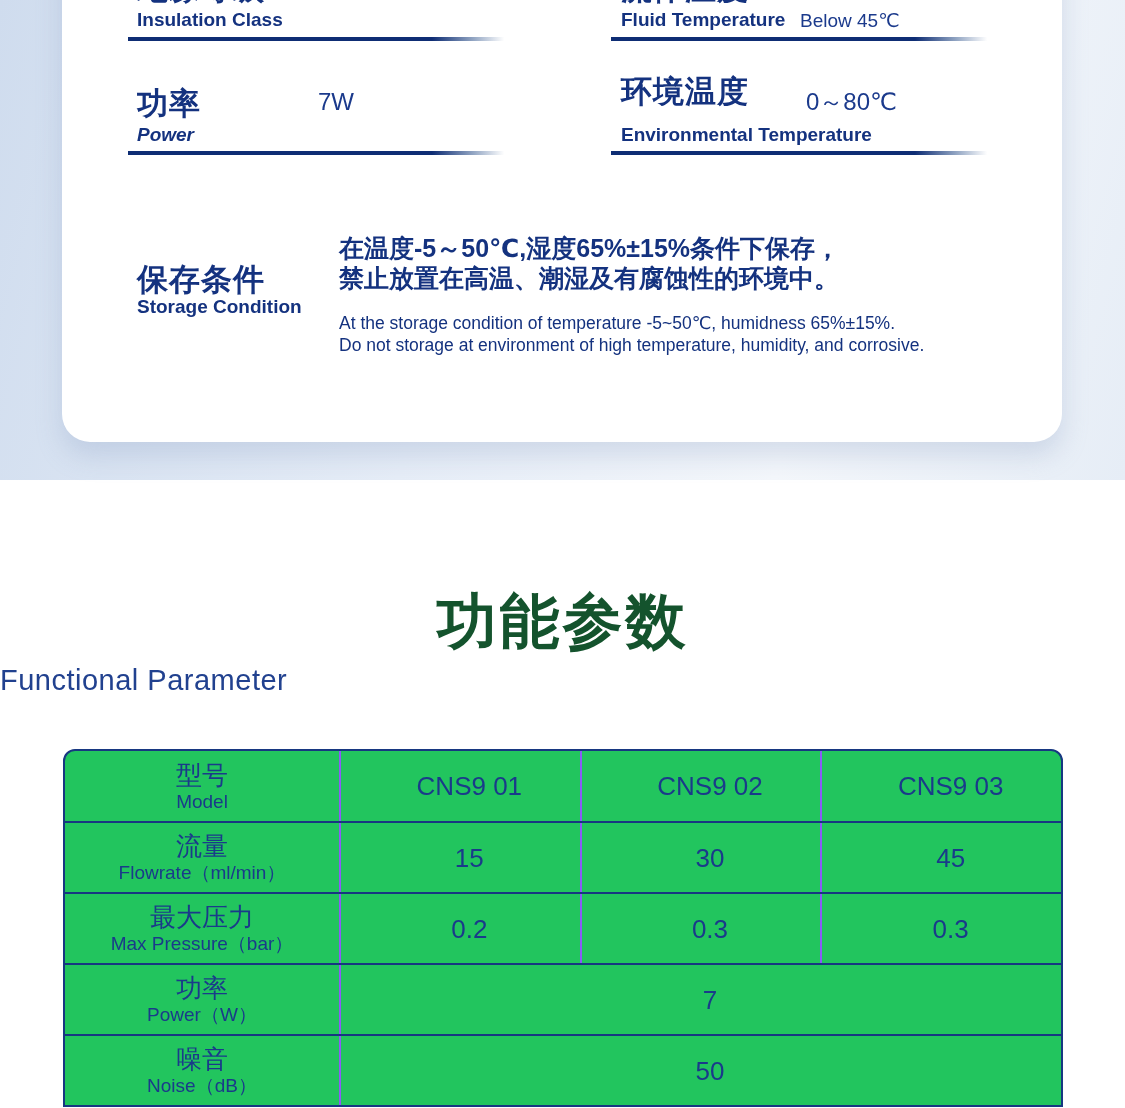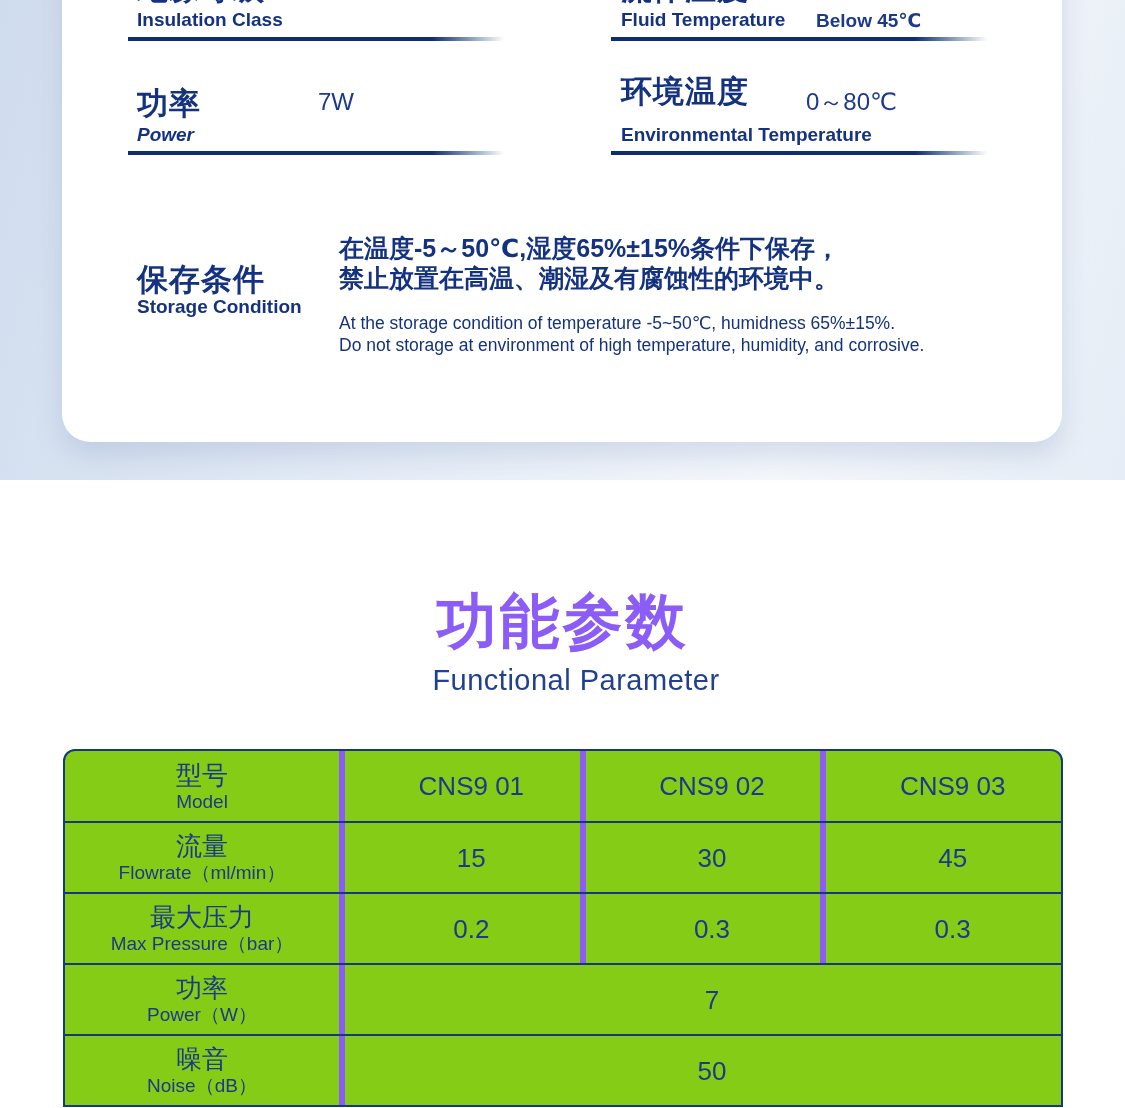--- a/index.html
+++ b/index.html
@@ -15,51 +15,51 @@
     background:linear-gradient(105deg,#cfdcee 0%,#e6edf7 42%,#f4f7fb 72%,#e6edf6 100%);
   }
   .card{
     left:62px;top:-130px;width:1000px;height:572px;
     background:#ffffff;border-radius:28px;
     box-shadow:0 14px 26px rgba(140,160,195,0.30);
   }
   .zh-label{font-size:31px;font-weight:700;color:#14327f;line-height:1;letter-spacing:1px;white-space:nowrap;}
   .en-label{font-size:19px;font-weight:700;color:#14327f;line-height:1;white-space:nowrap;}
   .spec-value{font-size:24px;font-weight:400;color:#1b3a8c;line-height:1;white-space:nowrap;}
-  .spec-value-en{font-size:19px;font-weight:700;color:#1b3a8c;line-height:1;white-space:nowrap;margin-left:16px;}
+  .spec-value-en{font-size:19px;font-weight:400;color:#1b3a8c;line-height:1;white-space:nowrap;}
   .underline{
     height:4px;width:380px;
     background:linear-gradient(to right,#0e2d74 0%,#0e2d74 80%,#94a7c4 91%,rgba(255,255,255,0) 99%);
   }
   .desc-zh{font-size:25px;font-weight:600;color:#14327f;line-height:29.5px;white-space:nowrap;}
   .desc-en{font-size:17.5px;font-weight:400;color:#14327f;line-height:21.5px;white-space:nowrap;}
   
   .sec-title-zh{
     left:0;top:592px;width:1125px;text-align:center;
-    font-size:60px;font-weight:600;color:#8b5cf6;letter-spacing:3px;line-height:1;
+    font-size:60px;font-weight:600;color:#14532d;letter-spacing:3px;line-height:1;
   }
   .sec-title-en{
-    left:0;top:666px;width:1078px;text-align:center;
-    font-size:29px;font-weight:400;color:#21418f;line-height:1;letter-spacing:0.5px;padding-left:37px;
+    left:0;top:666px;width:1078px;text-align:left;
+    font-size:29px;font-weight:400;color:#21418f;line-height:1;letter-spacing:0.5px;
   }
   
   .tbl{
     left:63px;top:749px;width:996px;
     border:2px solid #173781;border-radius:12px 12px 0 0;
-    overflow:hidden;background:#84cc16;
+    overflow:hidden;background:#22c55e;
   }
   .trow{display:grid;grid-template-columns:274px 1fr 1fr 1fr;}
   .trow.merged{grid-template-columns:274px 1fr;}
   .trow + .trow{border-top:2px solid #173781;}
   .trow.hdr .cell{height:70px;}
   .cell{
     height:69px;display:flex;flex-direction:column;align-items:center;justify-content:center;
     color:#1a3a8a;
   }
-  .cell + .cell{border-left:6px solid #8b5cf6;padding-left:18px;}
+  .cell + .cell{border-left:2px solid #8b5cf6;padding-left:18px;}
   .cell .czh{font-size:26px;line-height:30px;}
   .cell .cen{font-size:19px;line-height:23px;}
   .cell .cval{font-size:26px;line-height:1;}
 </style>
 </head>
 <body>
 
 <div class="abs bg-top"></div>
 <div class="abs card"></div>
 

